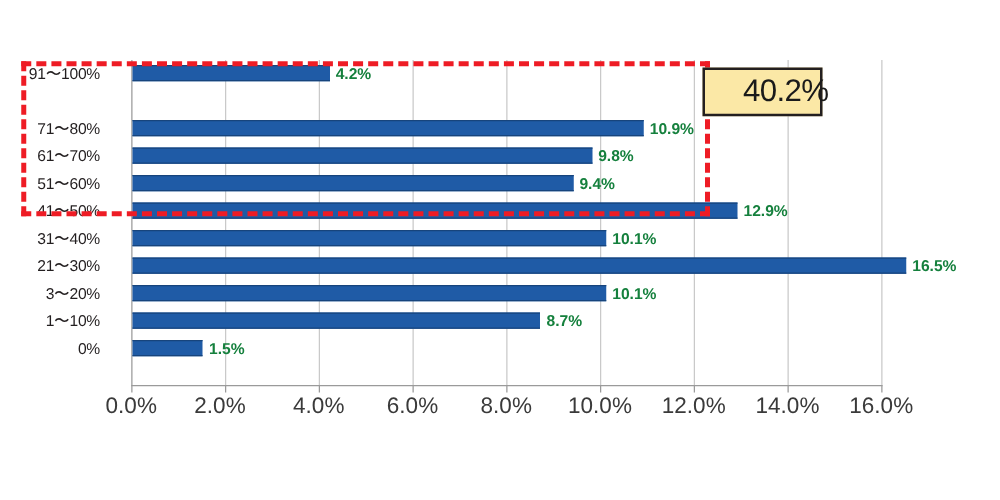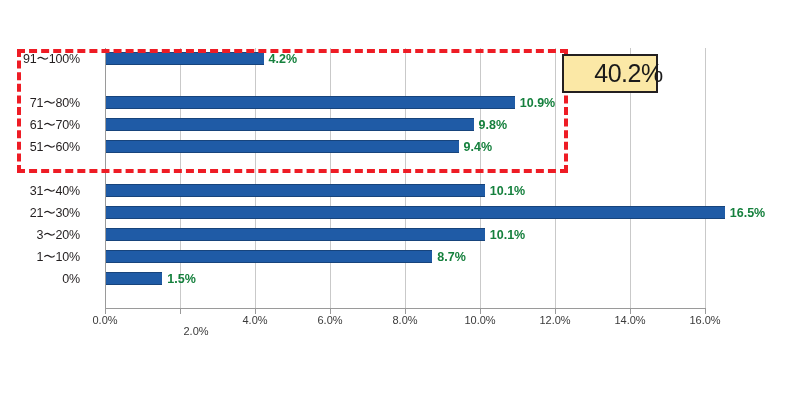--- a/index.html
+++ b/index.html
@@ -101,21 +101,21 @@
     width: 601px;
     height: 1px;
     background: #9a9a9a;
   }
   .x-tick-label {
     position: absolute;
     top: 314px;
     width: 90px;
     margin-left: -45px;
     text-align: center;
-    font-size: 11px;
+    font-size: 18px;
     color: #3a3a3a;
     white-space: nowrap;
   }
 
   
   #highlight-box {
     position: absolute;
     left: 17px;
     top: 49px;
     width: 551px;
@@ -184,20 +184,25 @@
       <div class="row" style="top: 66px;">
         <div class="cat-label">61〜70%</div>
         <div class="bar" style="width: 367.5px; background: rgb(31, 91, 166);"></div>
         <div class="val-label" style="left: 367.5px;">9.8%</div>
       </div>
       <div class="row" style="top: 88px;">
         <div class="cat-label">51〜60%</div>
         <div class="bar" style="width: 352.5px; background: rgb(31, 91, 166);"></div>
         <div class="val-label" style="left: 352.5px;">9.4%</div>
       </div>
+      <div class="row" style="top: 110px;">
+        <div class="cat-label">41〜50%</div>
+        <div class="bar" style="width: 483.75px; background: rgb(31, 91, 166);"></div>
+        <div class="val-label" style="left: 483.75px;">12.9%</div>
+      </div>
       <div class="row" style="top: 132px;">
         <div class="cat-label">31〜40%</div>
         <div class="bar" style="width: 378.75px; background: rgb(31, 91, 166);"></div>
         <div class="val-label" style="left: 378.75px;">10.1%</div>
       </div>
       <div class="row" style="top: 154px;">
         <div class="cat-label">21〜30%</div>
         <div class="bar" style="width: 618.75px; background: rgb(31, 91, 166);"></div>
         <div class="val-label" style="left: 618.75px;">16.5%</div>
       </div>
@@ -220,21 +225,21 @@
 
   <div id="x-axis-line"></div>
 
   <div id="highlight-box"></div>
 
   <div id="callout-box">
     <span class="callout-text">40.2%</span>
   </div>
 
 <div class="x-tick-label" style="left: 105px;">0.0%</div>
-    <div class="x-tick-label" style="left: 196px; margin-top: 11px;">2.0%</div>
+    <div class="x-tick-label" style="left: 176px;">2.0%</div>
     <div class="x-tick-label" style="left: 255px;">4.0%</div>
     <div class="x-tick-label" style="left: 330px;">6.0%</div>
     <div class="x-tick-label" style="left: 405px;">8.0%</div>
     <div class="x-tick-label" style="left: 480px;">10.0%</div>
     <div class="x-tick-label" style="left: 555px;">12.0%</div>
     <div class="x-tick-label" style="left: 630px;">14.0%</div>
     <div class="x-tick-label" style="left: 705px;">16.0%</div>
   </div>
 
 </body></html>

